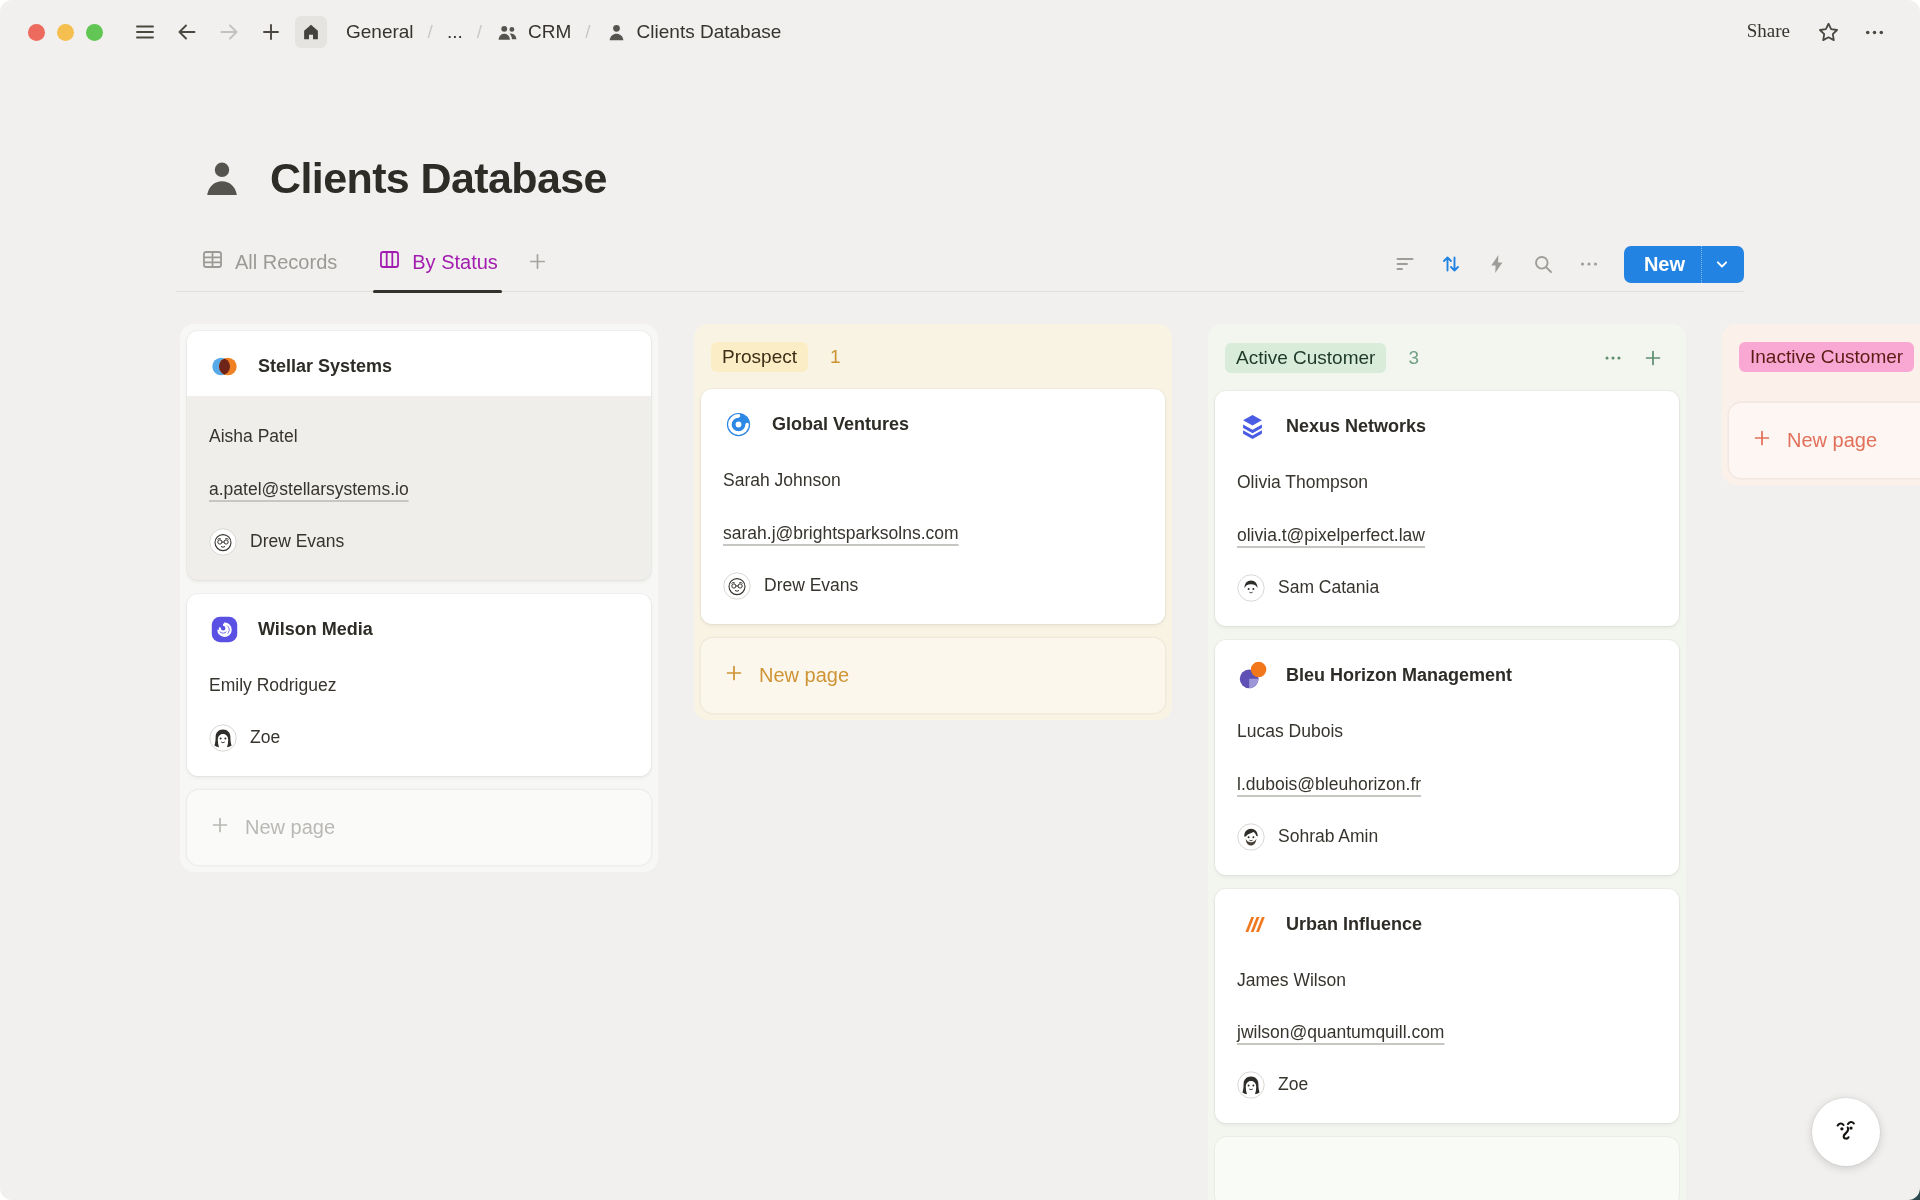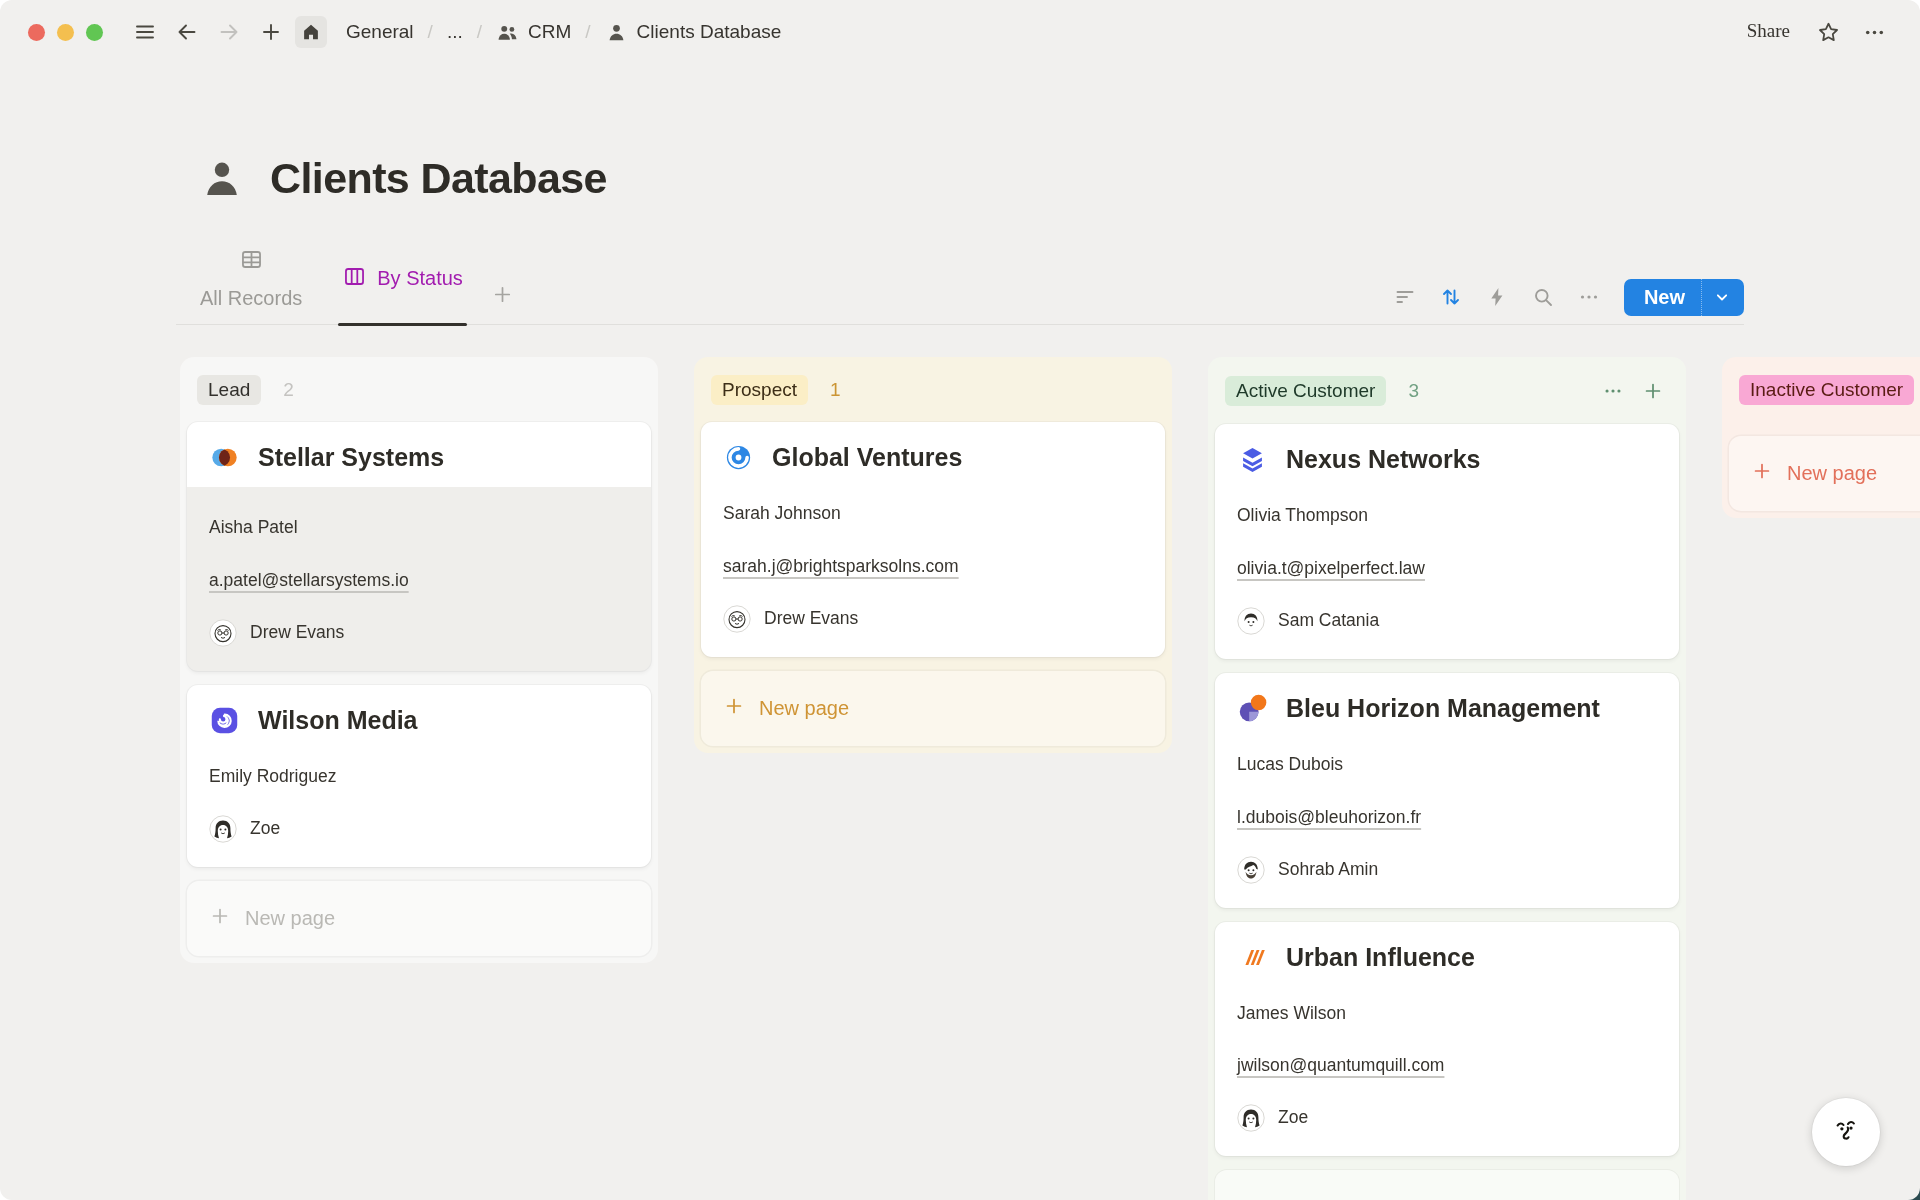--- a/index.html
+++ b/index.html
@@ -32,21 +32,21 @@
   .title-row { margin-top:90px; padding-left:22px; display:flex; align-items:center; gap:24px; }
   .title-icn svg { width:48px; height:48px; color:#56544e; display:block; }
   .page-title { font-size:43px; font-weight:700; color:#2e2c27; letter-spacing:-0.6px; }
 
   .tabs-row { margin-top:40px; padding-left:22px; display:flex; align-items:flex-end;
     border-bottom:1px solid rgba(55,53,47,0.09); position:relative; }
   .tabs { display:flex; gap:36px; }
   .tab { display:flex; align-items:center; gap:10px; font-size:20px; padding:4px 2px 14px;
     cursor:pointer; position:relative; }
   .tab svg { width:25px; height:25px; }
-  .tab.inactive { color:#9b9a96;flex-direction:column; }
+  .tab.inactive { color:#9b9a96; }
   .tab.active { color:#a21caf; font-weight:500; }
   .tab.active::after { content:""; position:absolute; left:-2px; right:-2px; bottom:-2px;
     height:3px; background:#33312c; border-radius:2px; }
   .tab-add { color:#a5a4a0; padding:0 4px 14px; margin-left:22px; cursor:pointer; }
   .tab-add svg{ width:23px; height:23px; }
 
   .view-toolbar { margin-left:auto; display:flex; align-items:center; gap:8px; padding-bottom:8px; }
   .vt-icn { width:38px; height:38px; display:flex; align-items:center; justify-content:center;
     border-radius:6px; color:#9e9d99; cursor:pointer; }
   .vt-icn svg { width:24px; height:24px; }
@@ -69,21 +69,21 @@
     border-radius:6px; cursor:pointer; }
   .col-controls svg { width:22px; height:22px; }
 
   .card { background:#fff; border-radius:11px; padding:20px 22px 24px; margin-bottom:14px; cursor:pointer;
     box-shadow:0 0 0 1px rgba(15,15,15,0.035), 0 2px 4px rgba(15,15,15,0.06); }
   .card.dimmed { background:#efeeeb; }
   .card.dimmed .card-head { background:#fff; margin:-20px -22px 0; padding:20px 22px 14px;
     border-radius:11px 11px 0 0; }
   .card-head { display:flex; align-items:center; gap:18px; }
   .card-icn svg { width:31px; height:31px; display:block; }
-  .card-title { font-size:25px; font-weight:600; color:#2e2c27; }
+  .card-title { font-size:18px; font-weight:600; color:#2e2c27; }
   .crow { font-size:17.5px; color:#37342e; margin-top:30px; line-height:1.25; }
   .crow.email { display:inline-block; text-decoration:underline; cursor:pointer;
     text-decoration-color:#c7c6c2; text-decoration-thickness:1.5px; text-underline-offset:5px; margin-top:31px; }
   .crow.owner { display:flex; align-items:center; gap:13px; margin-top:27px; }
   .avatar { width:28px; height:28px; flex:0 0 auto; }
   .avatar svg { width:28px; height:28px; display:block; }
 
   .newpage { display:flex; align-items:center; gap:14px; height:75px; border-radius:12px;
     padding:0 22px; font-size:20px; cursor:pointer; margin-top:14px;
     background:rgba(255,255,255,0.38); box-shadow:0 0 0 1.5px rgba(15,15,15,0.04); }
@@ -257,24 +257,20 @@
             <svg viewBox="0 0 24 24" fill="none" stroke="#fff" stroke-width="2.2" stroke-linecap="round" stroke-linejoin="round">
                 <path d="M7 10l5 5 5-5"></path>
               </svg>
           </span>
         </div>
       </div>
     </div>
 
     <div class="board" id="board">
         <div class="column" style="background: rgba(255, 255, 255, 0.45);">
-          <div class="col-head">
-      <span class="pill" style="background:#e8e7e3;color:#32302c">Lead</span>
-      <span class="count" style="color:#c4c3c0">2</span>
-          </div>
           <div class="card dimmed">
         <div class="card-head">
           <span class="card-icn">
                 <svg viewBox="0 0 28 28">
                   <defs>
                     <clipPath id="vclip">
                       <circle cx="11" cy="14" r="8"></circle>
                     </clipPath>
                   </defs>
                   <circle cx="11" cy="14" r="8" fill="#57aae8"></circle>

